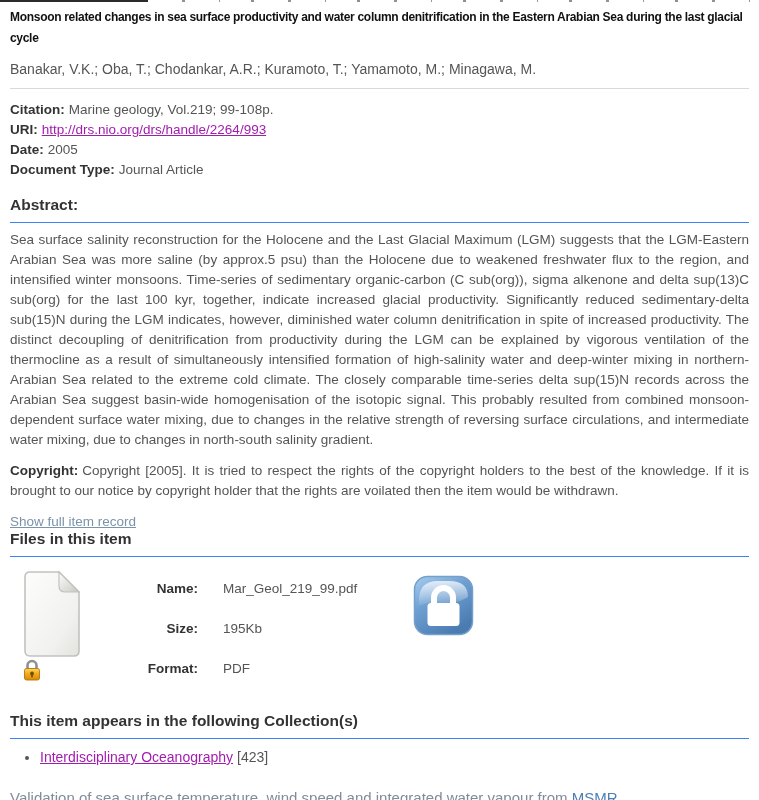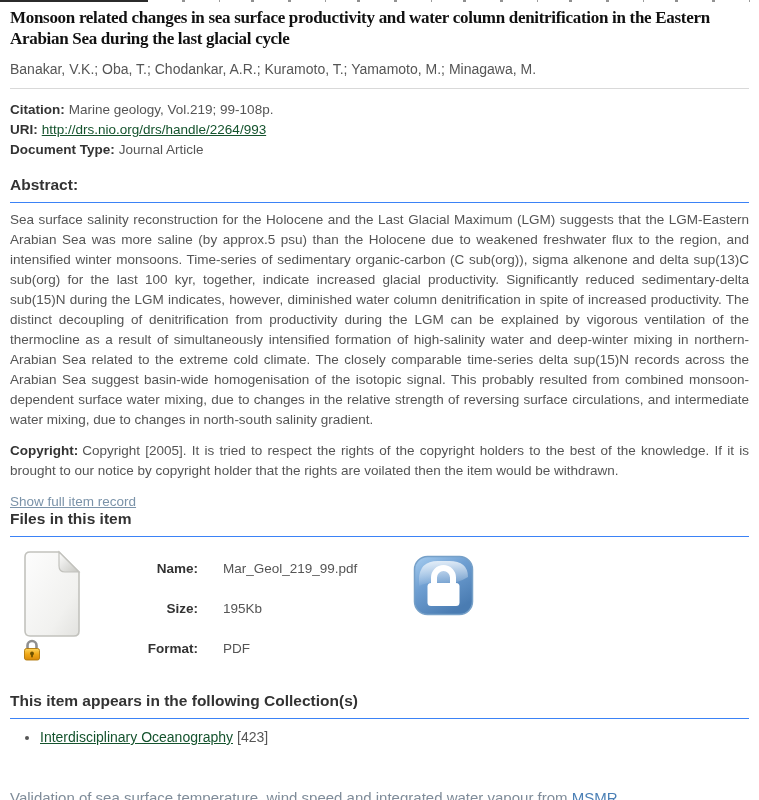--- a/index.html
+++ b/index.html
@@ -16,30 +16,30 @@
   .top-crop-solid { width:148px; height:2px; background:#2b2b2b; }
   .top-crop-dashes {
     flex:1; height:2px; opacity:.55;
     background:repeating-linear-gradient(90deg,
       transparent 0 34px, #3a3a3a 34px 37px,
       transparent 37px 71px, #4a4a4a 71px 72px,
       transparent 72px 103px, #333 103px 106px);
   }
 
   .page-title {
-    margin:5px 0 12px; font-size:17px; line-height:21px; font-weight:bold;
-    color:#111; letter-spacing:-0.3px;font-family:Liberation Serif, serif;
+    margin:5px 0 12px; font-size:12px; line-height:21px; font-weight:bold;
+    color:#111; letter-spacing:-0.3px;
   }
   .authors { margin-top:5px; font-size:14px; color:#555; }
   .divider { border:none; border-top:1px solid #d9d9d9; margin:11px 0 0; }
 
   .meta-block { margin-top:11px; }
   .meta-row { font-size:13.5px; line-height:20px; color:#555; }
   .lbl { font-weight:bold; color:#333; margin-right:4px; }
-  a.link { color:#14532d; text-decoration:underline; cursor:pointer;margin-top:32px; }
+  a.link { color:#a21caf; text-decoration:underline; cursor:pointer;margin-top:32px; }
   a.muted-link { color:#7b93a9; text-decoration:underline; cursor:pointer; }
 
   .section-heading {
     font-size:15.5px; font-weight:bold; color:#333;
     padding-bottom:8px; border-bottom:1px solid #3b82f6; margin:0;
   }
 
   .abstract-heading { margin-top:16px; }
   .abstract-text {
     margin:7px 0 0; font-size:13.5px; line-height:20px; color:#555;
@@ -90,20 +90,23 @@
   <hr class="divider">
 
   <div class="meta-block">
     <div class="meta-row">
       <span class="lbl">Citation:</span><span>Marine geology, Vol.219; 99-108p.</span>
     </div>
     <div class="meta-row">
       <span class="lbl">URI:</span><a class="link" href="#">http://drs.nio.org/drs/handle/2264/993</a>
     </div>
     <div class="meta-row">
+      <span class="lbl">Date:</span><span>2005</span>
+    </div>
+    <div class="meta-row">
       <span class="lbl">Document Type:</span><span>Journal Article</span>
     </div>
   </div>
 
   <h2 class="section-heading abstract-heading">Abstract:</h2>
   <p class="abstract-text">Sea surface salinity reconstruction for the Holocene and the Last Glacial Maximum (LGM) suggests that the LGM-Eastern Arabian Sea was more saline (by approx.5 psu) than the Holocene due to weakened freshwater flux to the region, and intensified winter monsoons. Time-series of sedimentary organic-carbon (C sub(org)), sigma alkenone and delta sup(13)C sub(org) for the last 100 kyr, together, indicate increased glacial productivity. Significantly reduced sedimentary-delta sub(15)N during the LGM indicates, however, diminished water column denitrification in spite of increased productivity. The distinct decoupling of denitrification from productivity during the LGM can be explained by vigorous ventilation of the thermocline as a result of simultaneously intensified formation of high-salinity water and deep-winter mixing in northern-Arabian Sea related to the extreme cold climate. The closely comparable time-series delta sup(15)N records across the Arabian Sea suggest basin-wide homogenisation of the isotopic signal. This probably resulted from combined monsoon-dependent surface water mixing, due to changes in the relative strength of reversing surface circulations, and intermediate water mixing, due to changes in north-south salinity gradient.</p>
 
   <p class="copyright-text">
     <span class="lbl">Copyright:</span><span>Copyright [2005]. It is tried to respect the rights of the copyright holders to the best of the knowledge. If it is brought to our notice by copyright holder that the rights are voilated then the item would be withdrawn.</span>
   </p>

